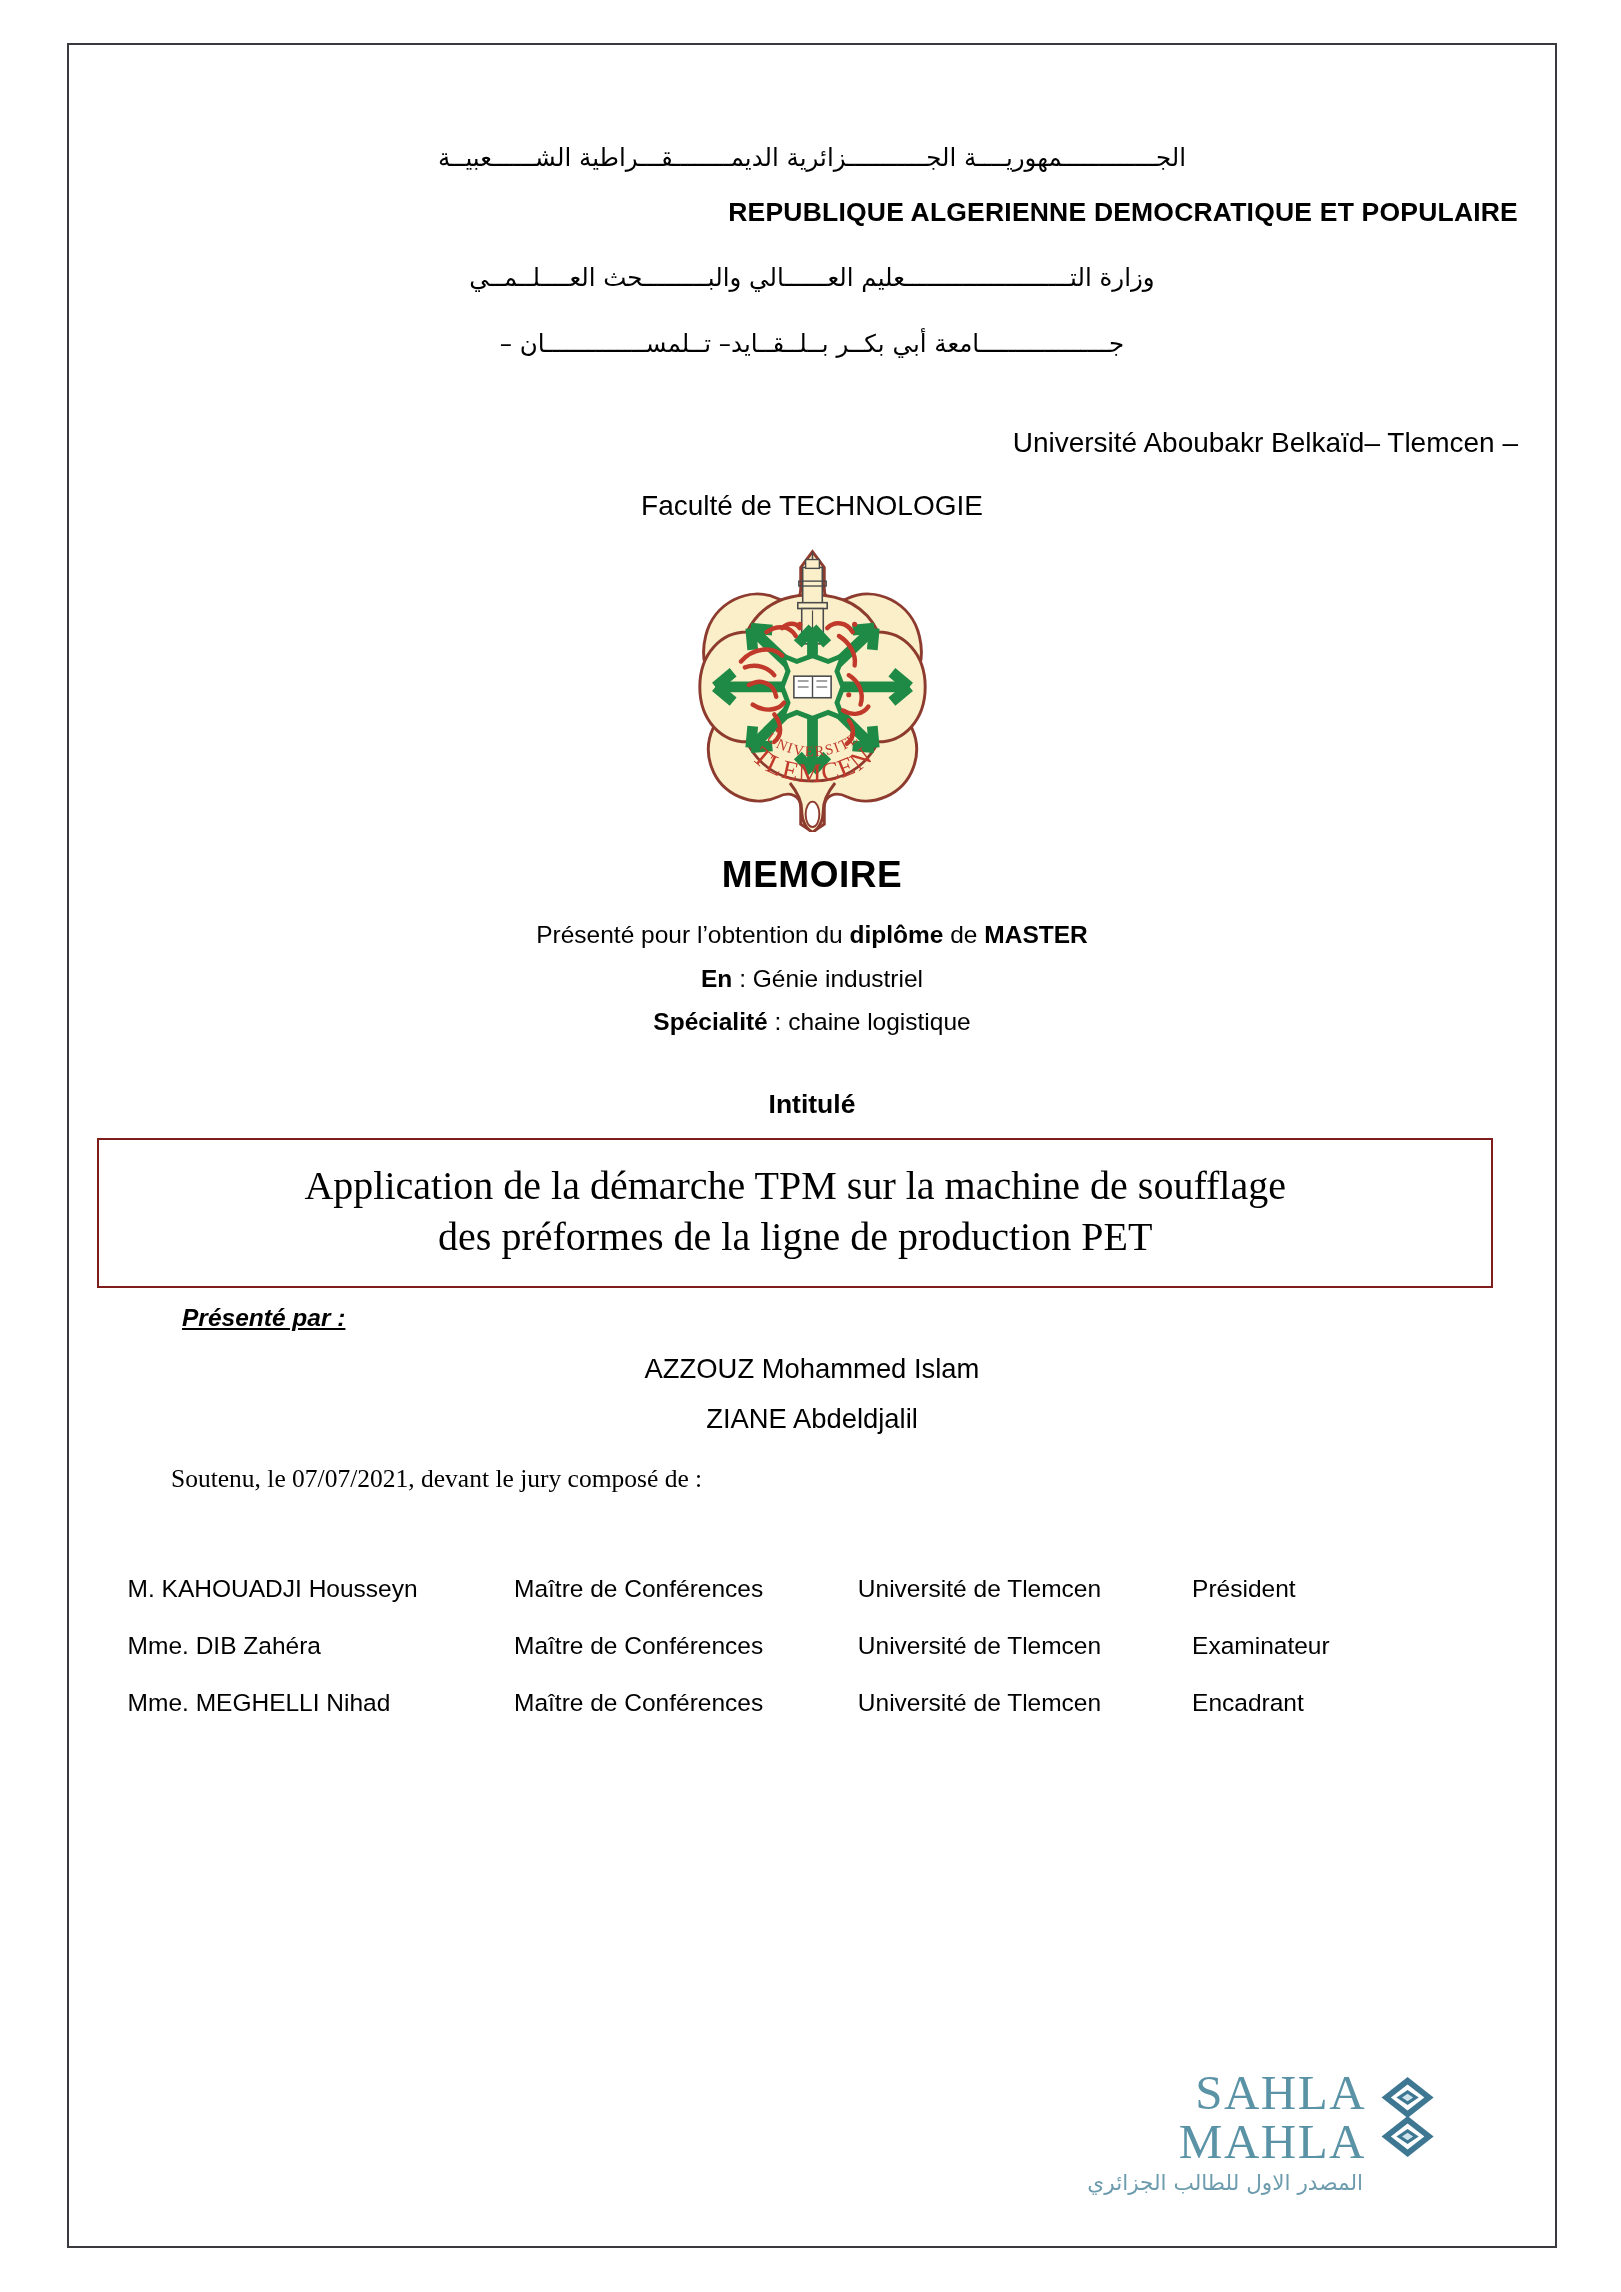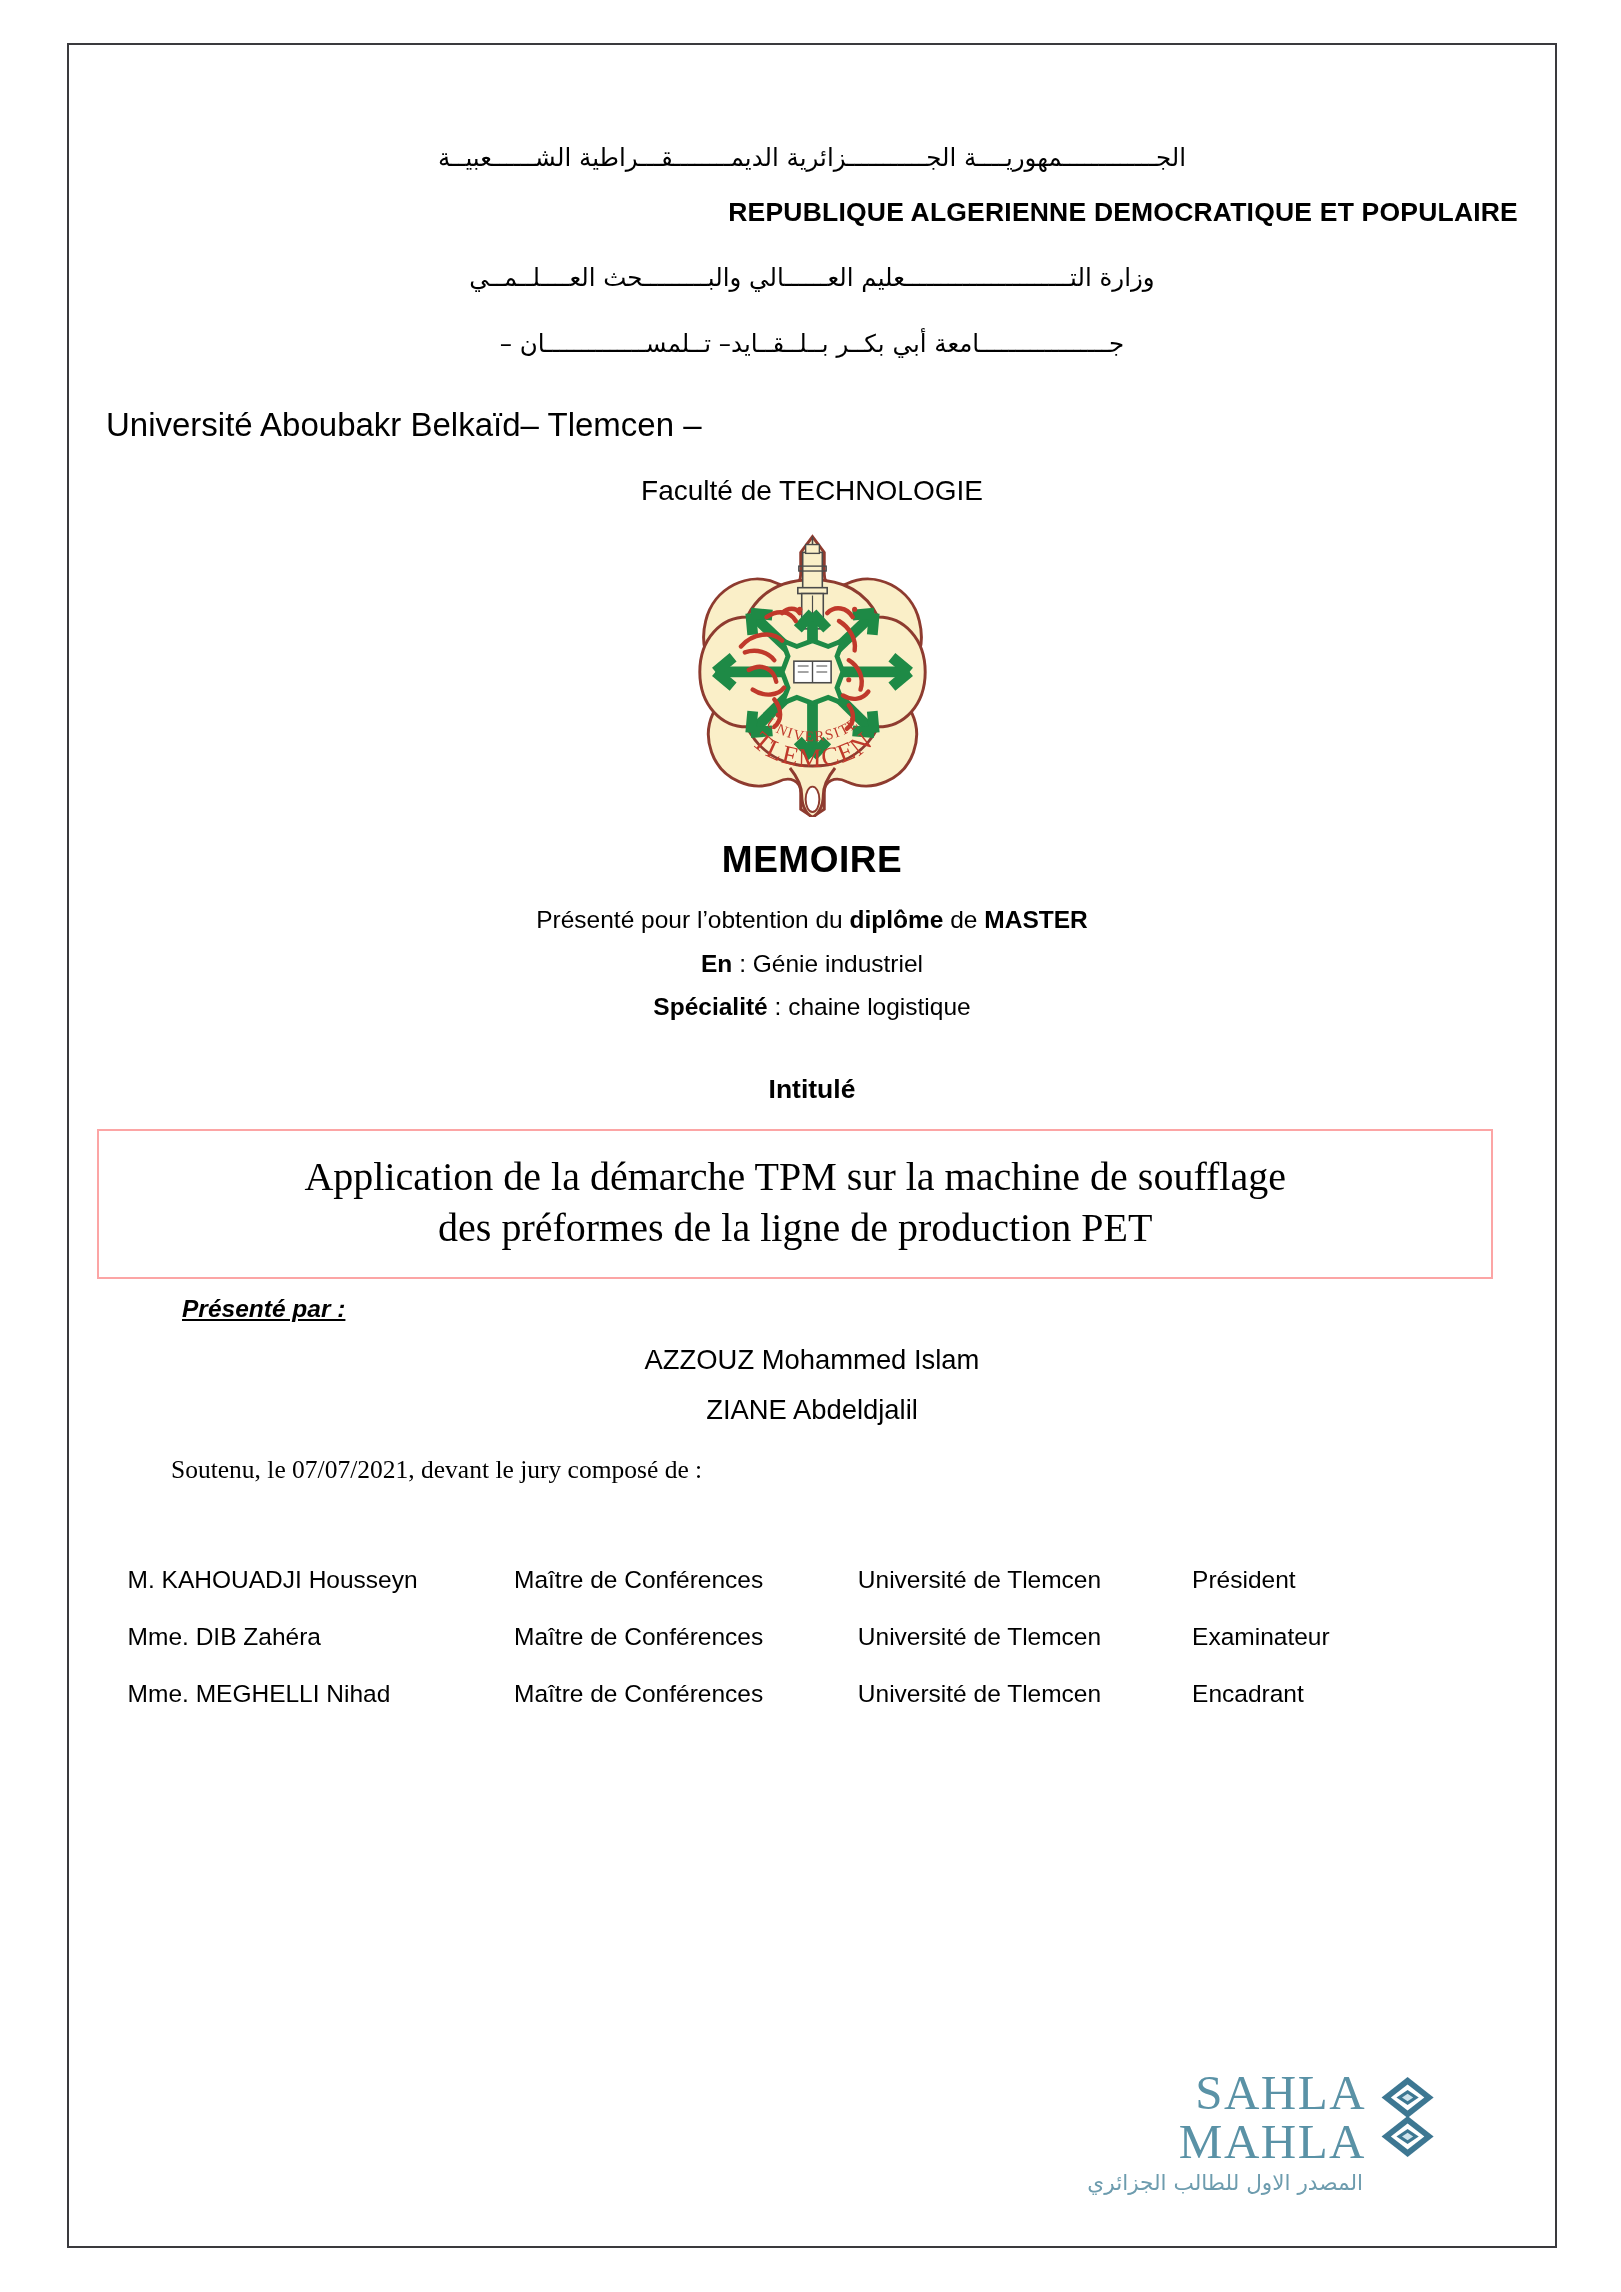--- a/index.html
+++ b/index.html
@@ -55,23 +55,23 @@
     text-align: right;
   }
 
   .blk-arabic-1 { margin-top: 90px; }
   .blk-fr-1 { margin-top: 25.5px; }
   .blk-arabic-2 { margin-top: 37px; }
   .blk-fr-2 { margin-top: 25.5px; }
   .blk-arabic-3 { margin-top: 39px; }
 
   .univ-line {
-    margin-top: 48px;
-    font-size: 33px;
-    text-align: left;
+    margin-top: 69px;
+    font-size: 28px;
+    text-align: right;
   }
   .fac-line {
     margin-top: 31px;
     font-size: 28px;
     text-align: center;
   }
 
   
   .logo-wrap {
     margin-top: 15.7px;
@@ -98,24 +98,24 @@
 
   .intitule {
     text-align: center;
     font-size: 26.5px;
     font-weight: bold;
     margin-top: 53px;
   }
 
   
   .title-box {
-    margin-top: 24px;
+    margin-top: 18px;
     margin-left: -8.8px;
     width: 1396px;
-    border: 2px solid #fca5a5;
+    border: 2px solid #7f1d1d;
     box-sizing: border-box;
     padding: 19.6px 25.5px 23.5px 25.5px;
   }
   .title-text {
     font-family: "Liberation Serif", "DejaVu Serif", serif;
     font-size: 40px;
     line-height: 1.28;
     text-align: center;
   }
 

